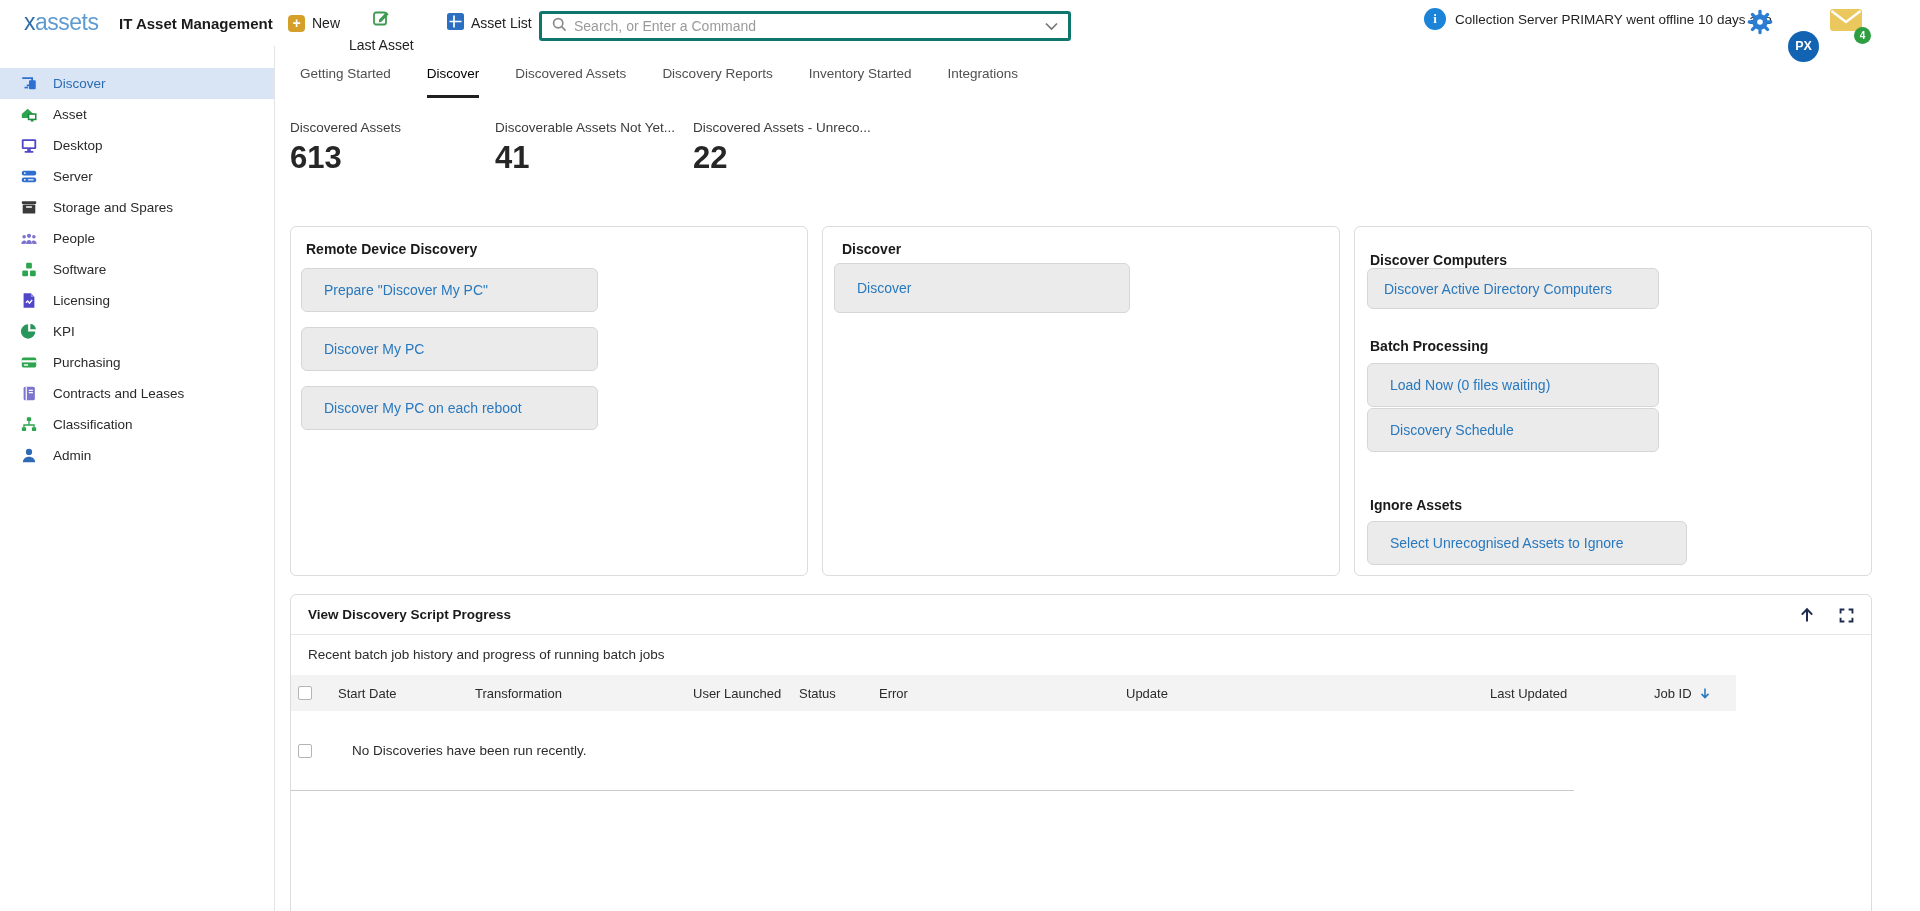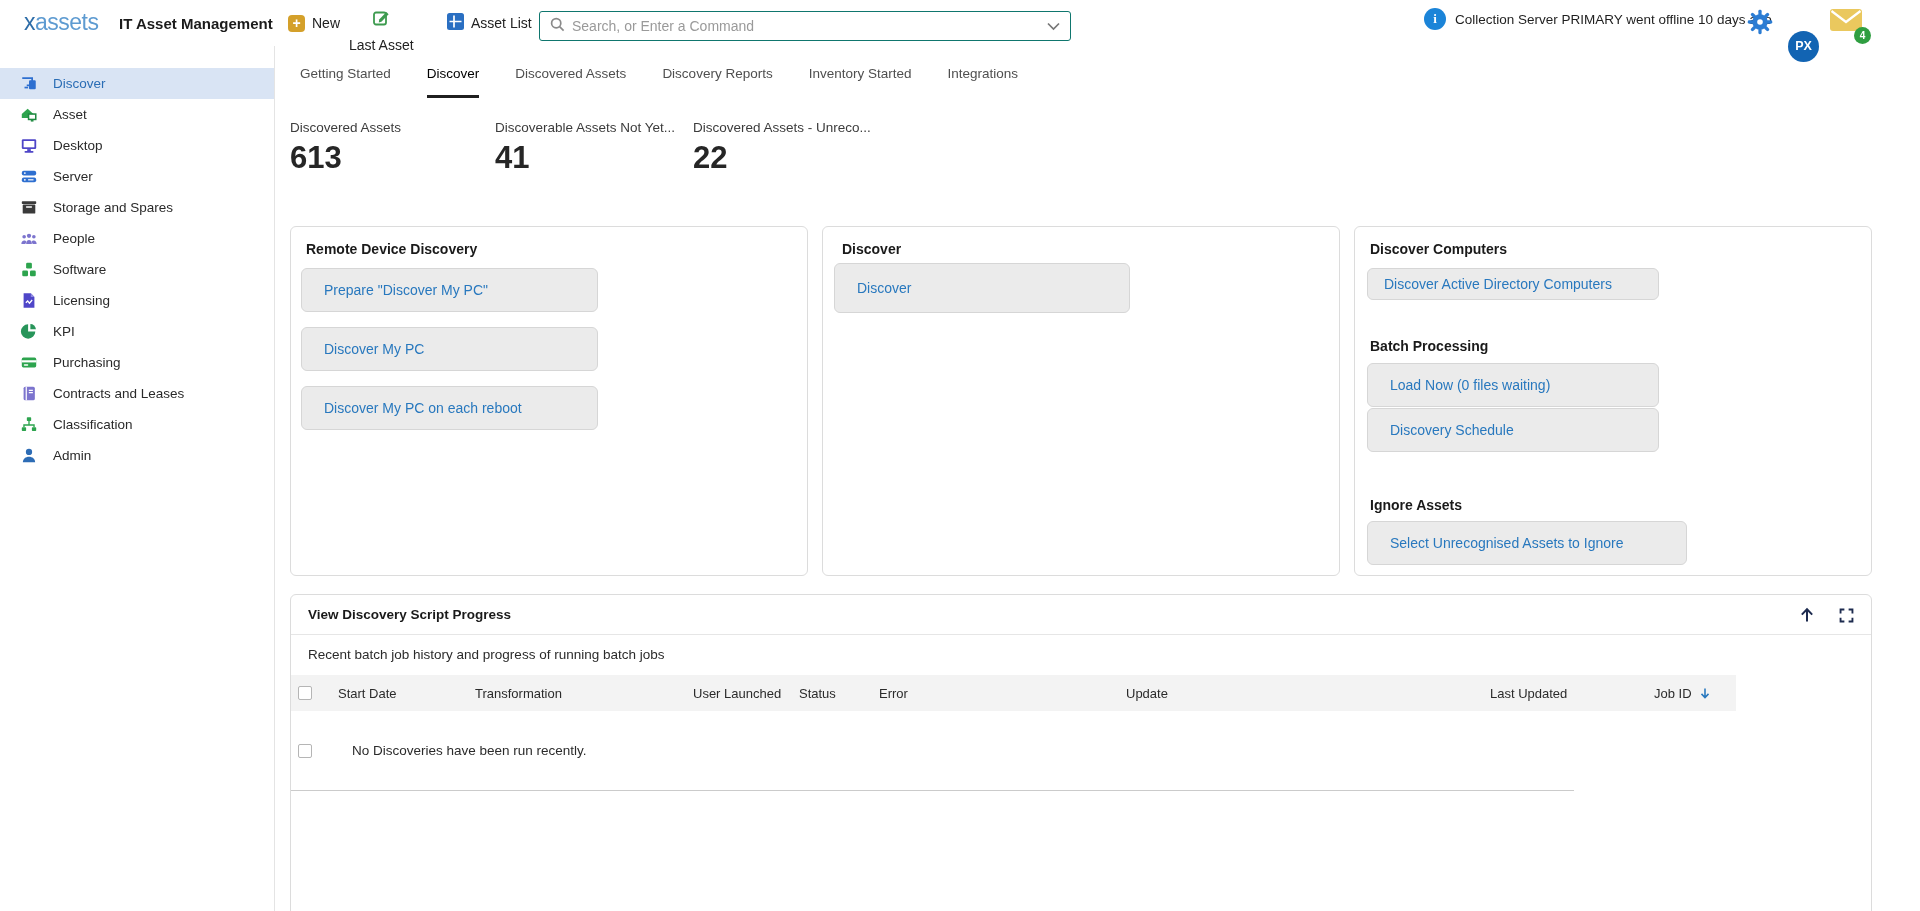--- a/index.html
+++ b/index.html
@@ -11,21 +11,21 @@
   .logo { position:absolute; left:24px; top:9px; font-size:23px; font-weight:500; letter-spacing:-0.5px; }
   .logo .lx { color:#2e6da8; }
   .logo .lrest { color:#5e9bd1; }
   .app-title { position:absolute; left:119px; top:15px; font-size:15px; font-weight:700; color:#1b1b1b; }
   .tb-action { position:absolute; top:9px; height:28px; display:flex; align-items:center; gap:7px;
     font-size:14px; color:#222; cursor:pointer; }
   .a-new { left:288px; } .a-last { left:349px;flex-direction:column; } .a-list { left:447px; }
   .new-sq { width:17px; height:17px; background:#d4a02a; border-radius:4px; color:#fff;
     font-size:14px; font-weight:700; line-height:16px; text-align:center; }
   .searchbox { position:absolute; left:539px; top:11px; width:532px; height:30px;
-    border:1px solid #0f766e; border-radius:3px; background:#fff; display:flex; align-items:center; padding:0 10px; }
+    border:3px solid #0f766e; border-radius:3px; background:#fff; display:flex; align-items:center; padding:0 10px; }
   .searchbox input { border:none; outline:none; flex:1; font-size:14px; color:#333;
     font-family:"Liberation Sans", sans-serif; margin-left:7px; background:transparent; }
   .searchbox input::placeholder { color:#9a9a9a; }
   .notif { position:absolute; left:1424px; top:8px; display:flex; align-items:center; gap:9px; }
   .info-circle { width:22px; height:22px; border-radius:50%; background:#1b84d8; color:#fff;
     font-size:13px; font-weight:700; text-align:center; line-height:22px; font-family:"Liberation Serif", serif; }
   .notif-text { font-size:13.5px; color:#1f1f1f; }
   .gear { position:absolute; left:1746px; top:8px; cursor:pointer; }
   .avatar { position:absolute; left:1788px; top:7px; width:31px; height:31px; border-radius:50%;
     background:#1264b3; color:#fff; font-size:12.5px; font-weight:700; text-align:center; line-height:31px; cursor:pointer;margin-top:24px; }
@@ -306,22 +306,22 @@
       <div class="gbtn" style="left:10px; top:100px; width:297px; height:44px;">Discover My PC</div>
       <div class="gbtn" style="left:10px; top:159px; width:297px; height:44px;">Discover My PC on each reboot</div>
     </div>
 
     <div class="card">
       <div class="card-title" style="left:19px;">Discover</div>
       <div class="gbtn" style="left:11px; top:36px; width:296px; height:50px;">Discover</div>
     </div>
 
     <div class="card">
-      <div class="sec-head" style="top:14px;">Discover Computers</div>
-      <div class="gbtn" style="left:12px; top:41px; width:292px; height:32px;padding-left:16px;">Discover Active Directory Computers</div>
+      <div class="sec-head" style="top:25px;">Discover Computers</div>
+      <div class="gbtn" style="left:12px; top:41px; width:292px; height:41px;padding-left:16px;">Discover Active Directory Computers</div>
       <div class="sec-head" style="top:111px;">Batch Processing</div>
       <div class="gbtn" style="left:12px; top:136px; width:292px; height:44px;">Load Now (0 files waiting)</div>
       <div class="gbtn" style="left:12px; top:181px; width:292px; height:44px;">Discovery Schedule</div>
       <div class="sec-head" style="top:270px;">Ignore Assets</div>
       <div class="gbtn" style="left:12px; top:294px; width:320px; height:44px;">Select Unrecognised Assets to Ignore</div>
     </div>
 
   </div>
 
   <div class="panel">

